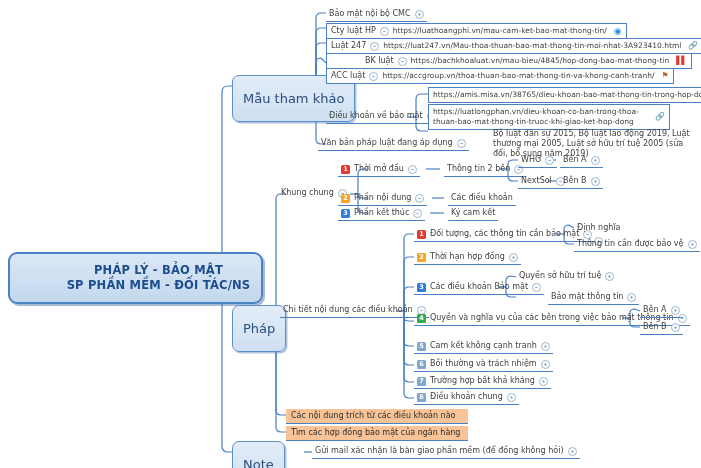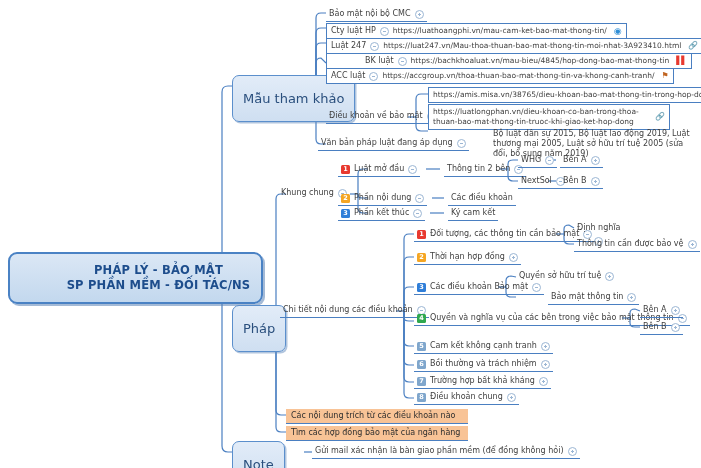--- a/index.html
+++ b/index.html
@@ -251,21 +251,21 @@
     <span>Bộ luật dân sự 2015, Bộ luật lao động 2019, Luật thương mại 2005, Luật sở hữu trí tuệ 2005 (sửa đổi, bổ sung năm 2019)</span>
   </div>
 
   <div class="node u" style="left:278px;top:187px;border-bottom:none;">
     <span>Khung chung</span>
     <span class="dot"></span>
   </div>
 
   <div class="node u" style="left:338px;top:163px;">
     <span class="badge b1">1</span>
-    <span>Luật mở đầu</span>
+    <span>Thời mở đầu</span>
     <span class="dot"></span>
   </div>
   <div class="node u" style="left:444px;top:163px;">
     <span>Thông tin 2 bên</span>
     <span class="dot"></span>
   </div>
   <div class="node u" style="left:518px;top:154px;">
     <span>WHG</span>
     <span class="dot"></span>
   </div>

